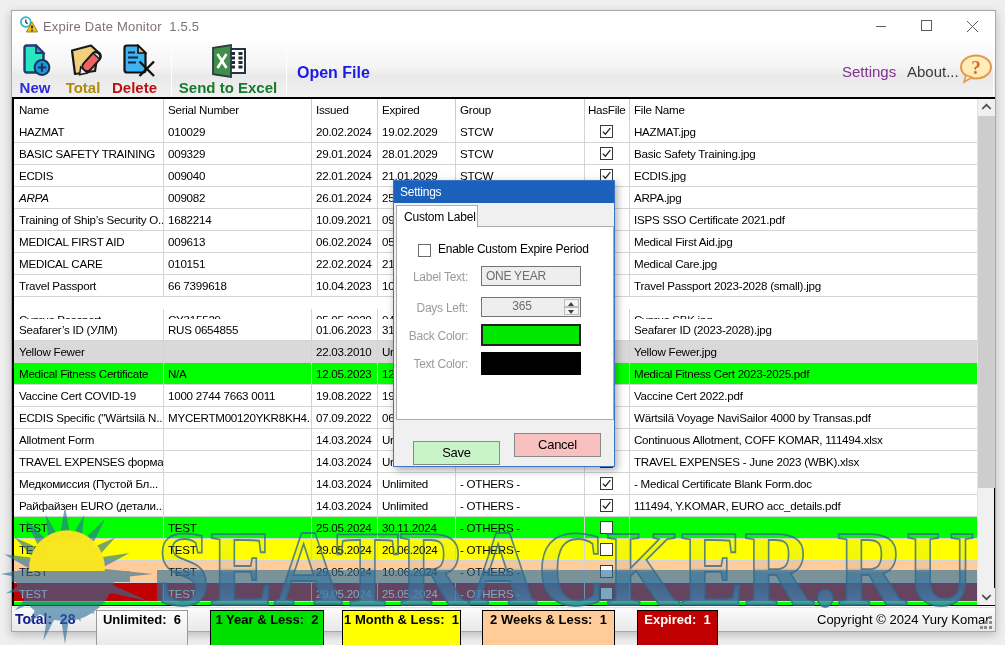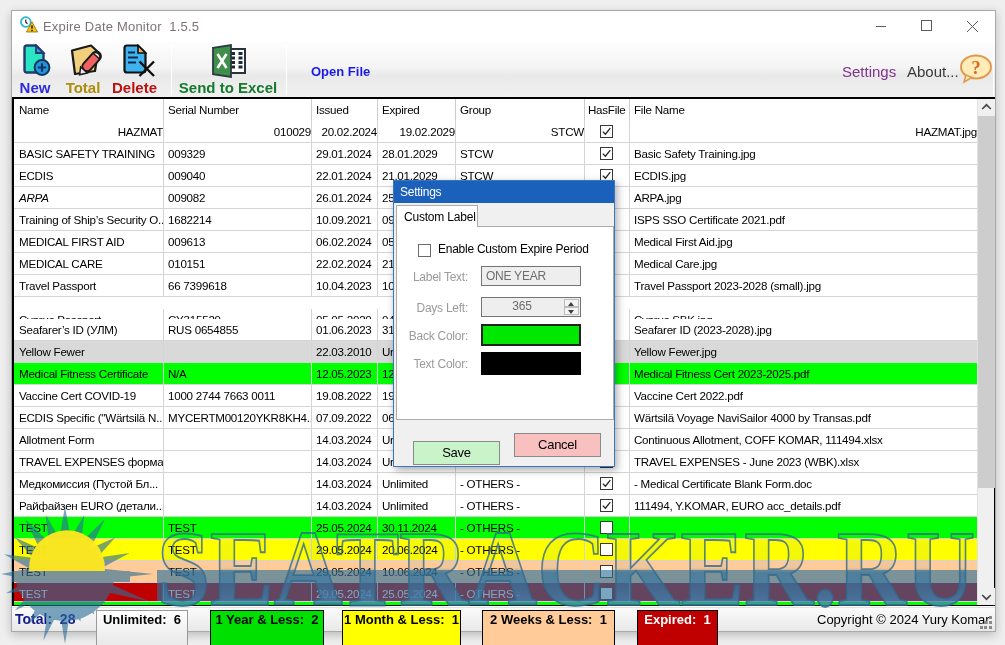--- a/index.html
+++ b/index.html
@@ -84,21 +84,21 @@
    <path d="M20 18.5 H24 M27.5 18.5 H31.5"></path>
    <path d="M20 23 H24 M27.5 23 H31.5"></path>
   </g>
   <path d="M2 3.8 L20 1 L20 33 L2 30.2 Z" fill="#3f8f4a" stroke="#2c3a45" stroke-width="1.8"></path>
   <path d="M6.5 10 L15.5 24 M15.5 10 L6.5 24" stroke="#fff" stroke-width="2.6"></path>
  </svg>
  <div class="tbl-label" style="left:166px;width:100px;text-align:center;top:37px;color:#157a2b">Send to Excel</div>
 
  <div class="tsep" style="left:274px"></div>
 
- <div class="tbl-label" style="left:299px;top:22px;color:#1a1ae6;font-size:13px">Open File</div>
+ <div class="tbl-label" style="left:285px;top:22px;color:#1a1ae6;font-size:16px">Open File</div>
 
  <div class="tbl-label" style="left:830px;top:21px;color:#80338f;font-weight:normal;font-size:15px">Settings</div>
  <div class="tbl-label" style="left:895px;top:21px;color:#3a3a3a;font-weight:normal;font-size:15px">About...</div>
  <svg class="abs" style="left:947px;top:12px" width="36" height="30" viewBox="0 0 36 30">
   <ellipse cx="17" cy="13" rx="15" ry="11.5" fill="#ffecb8" stroke="#e09a4e" stroke-width="2"></ellipse>
   <path d="M7 21 L5 28 L13 23.4 Z" fill="#ffecb8" stroke="#e09a4e" stroke-width="1.6"></path>
   <text x="17" y="19.5" text-anchor="middle" font-size="19" font-weight="bold" fill="#d96b28" font-family="Liberation Serif,serif">?</text>
  </svg>
  <div class="tsep" style="left:981px"></div>
 </div>
@@ -111,21 +111,21 @@
         <div class="cell" style="left:441px;width:129px;">Group</div>
         <div class="cell" style="left:570px;width:45px;padding-left:4px;">HasFile</div>
         <div class="cell" style="left:615px;width:348px;">File Name</div>
       </div>
 <div class="abs" style="left:149px;top:0;width:1px;height:22px;background:#ccc;"></div>
       <div class="abs" style="left:297px;top:0;width:1px;height:22px;background:#ccc;"></div>
       <div class="abs" style="left:363px;top:0;width:1px;height:22px;background:#ccc;"></div>
       <div class="abs" style="left:441px;top:0;width:1px;height:22px;background:#ccc;"></div>
       <div class="abs" style="left:570px;top:0;width:1px;height:22px;background:#ccc;"></div>
       <div class="abs" style="left:615px;top:0;width:1px;height:22px;background:#ccc;"></div>
-      <div class="row" style="top:22px;height:22px;background:#fff;color:#000;border-bottom:1px solid #d4d4d4;text-align:right;">
+      <div class="row" style="top:22px;height:22px;background:#fff;color:#000;border-bottom:1px solid #d4d4d4;">
         <div class="cell" style="left:0px;width:149px;">HAZMAT</div>
         <div class="cell" style="left:149px;width:148px;">010029</div>
         <div class="cell" style="left:297px;width:66px;">20.02.2024</div>
         <div class="cell" style="left:363px;width:78px;">19.02.2029</div>
         <div class="cell" style="left:441px;width:129px;">STCW</div>
         <div class="cb" style="left:586px;">
           <svg width="13" height="13" viewBox="0 0 13 13" style="position:absolute;left:-1px;top:-1px">
             <path d="M2.8 6.6 L5.4 9.2 L10.3 3.2" stroke="#222" stroke-width="1.25" fill="none"></path>
           </svg>
         </div>

